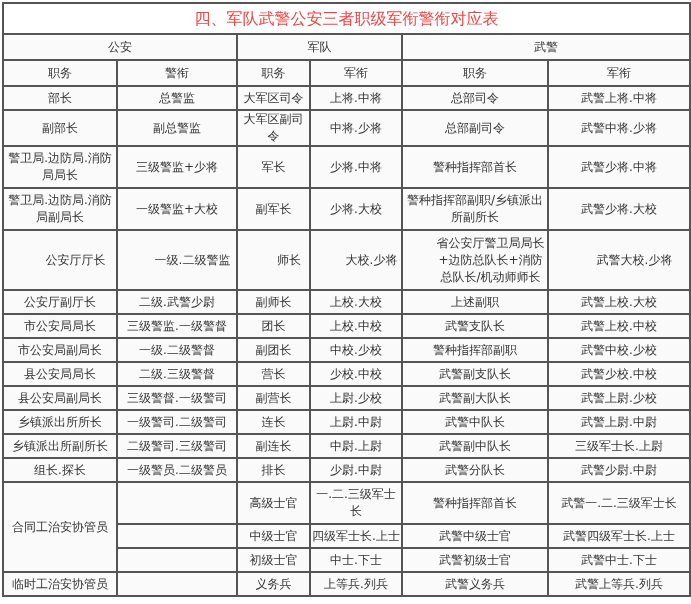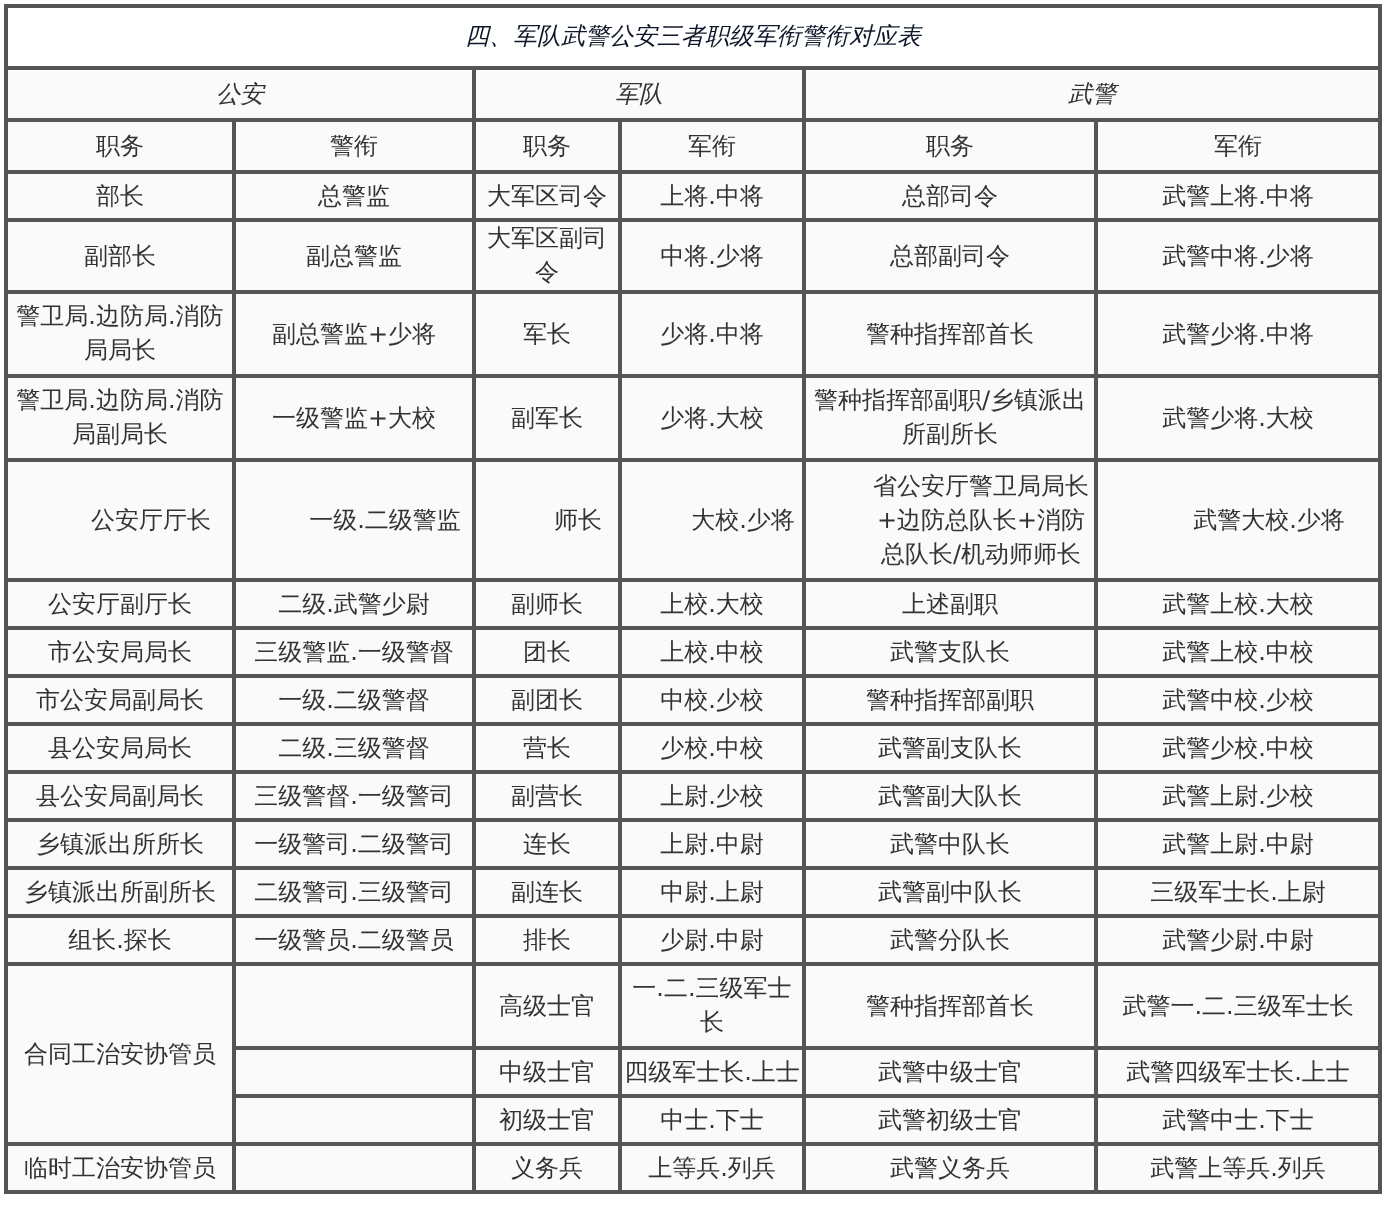--- a/index.html
+++ b/index.html
@@ -17,27 +17,26 @@
   table.rank td {
     border: 2px solid #555555;
     text-align: center;
     vertical-align: middle;
     padding: 0 1px;
     line-height: 17px;
     white-space: normal;
     word-break: break-all;
   }
   td.title {
-    color: #0f172a;
-    font-size: 12px;
+    color: #ef4444;
+    font-size: 16px;
     height: 29px;
     background: #ffffff;
-    font-style: italic;
   }
-  tr.h1 td { height: 24px; font-style: italic; }
+  tr.h1 td { height: 24px; }
   tr.h2 td { height: 24px; }
   tr.r td { height: 22px; }
   tr.r2 td { height: 40px; }
   tr.r3 td { height: 58px; padding-left: 32px; }
 </style>
 </head>
 <body>
 
 <table class="rank">
   <colgroup>
@@ -77,21 +76,21 @@
   <tr class="r">
     <td>副部长</td>
     <td>副总警监</td>
     <td>大军区副司令</td>
     <td>中将.少将</td>
     <td>总部副司令</td>
     <td>武警中将.少将</td>
   </tr>
   <tr class="r2">
     <td>警卫局.边防局.消防局局长</td>
-    <td>副总警监+少将</td>
+    <td>三级警监+少将</td>
     <td>军长</td>
     <td>少将.中将</td>
     <td>警种指挥部首长</td>
     <td>武警少将.中将</td>
   </tr>
   <tr class="r2">
     <td>警卫局.边防局.消防局副局长</td>
     <td>一级警监+大校</td>
     <td>副军长</td>
     <td>少将.大校</td>

